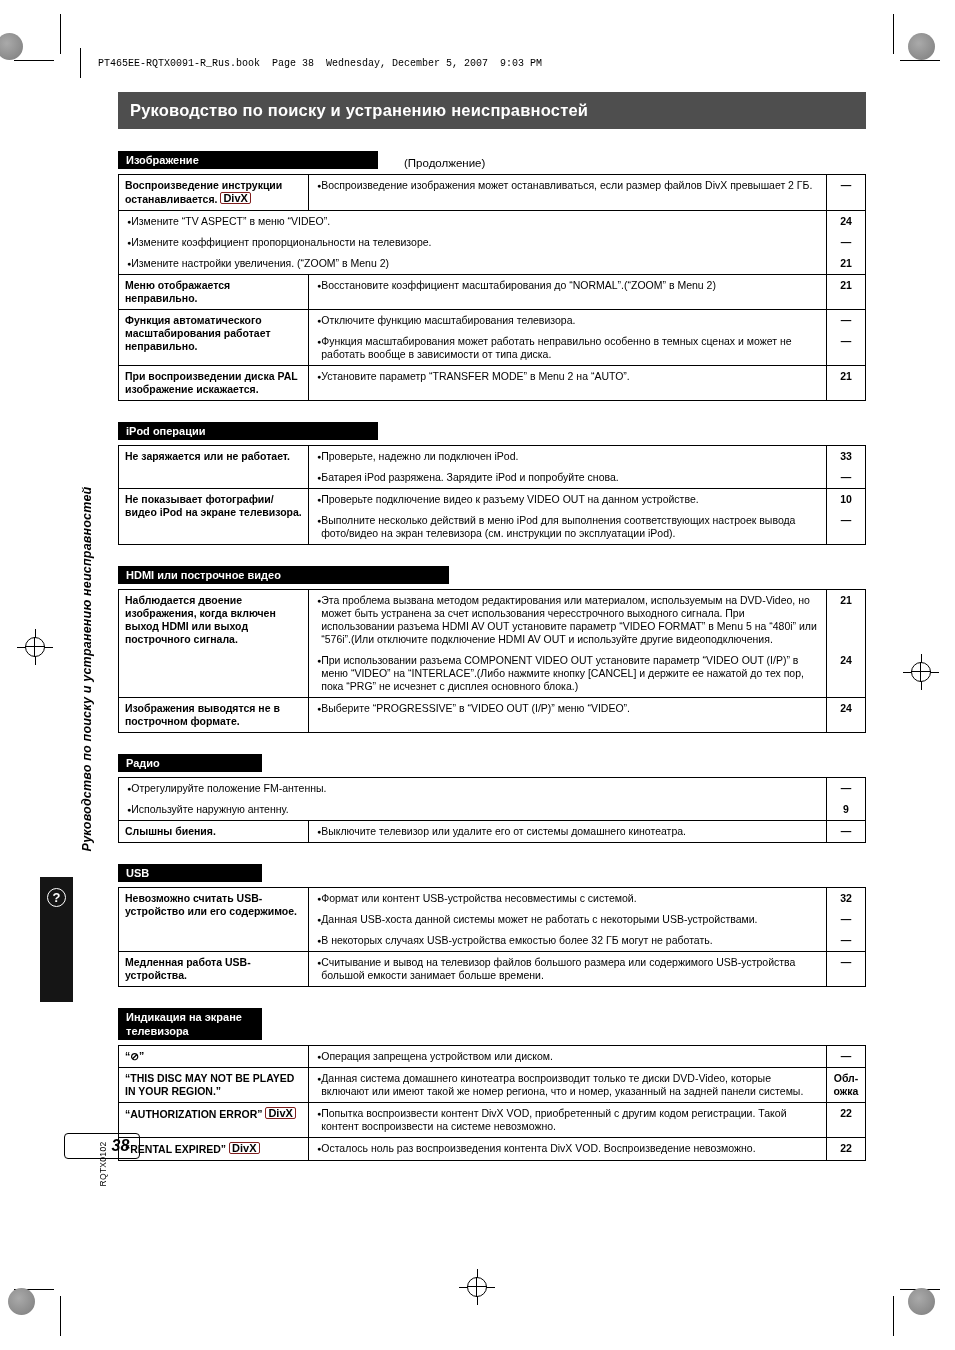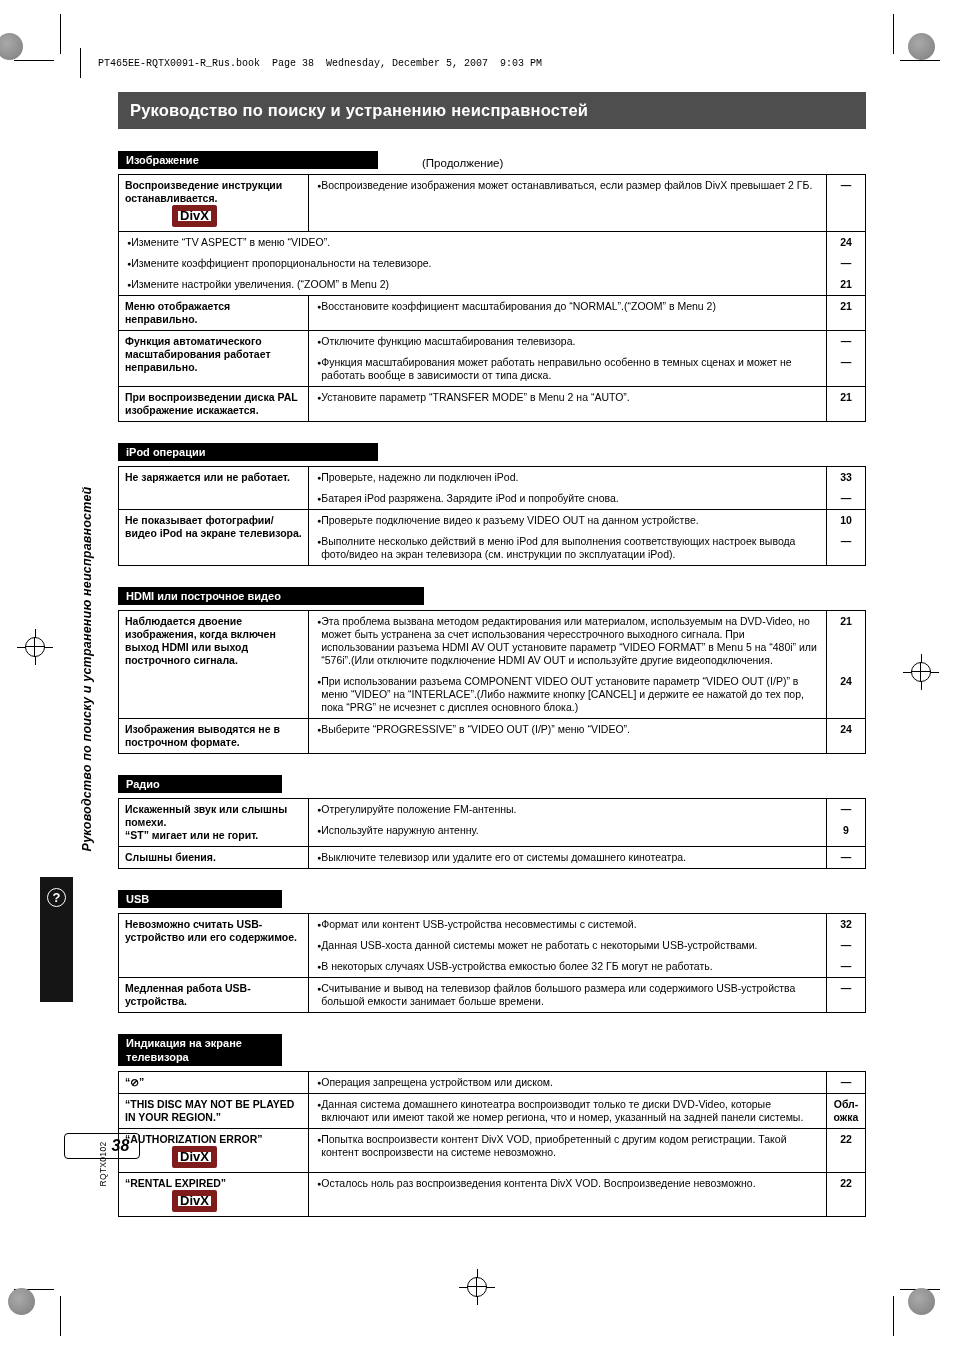--- a/index.html
+++ b/index.html
@@ -51,30 +51,30 @@
     position: absolute; left: 118px; top: 92px; width: 748px;
   }
   .page-title {
     background: #4e4e4e; color: #fff;
     font-size: 16.5px; font-weight: bold;
     padding: 9px 12px 9px 12px;
     letter-spacing: 0.2px;
   }
 
   .section { margin-top: 21px; }
-  .banner-row { display: flex; align-items: center; gap: 44px; margin-bottom: 5px; }
+  .banner-row { display: flex; align-items: center; gap: 26px; margin-bottom: 5px; }
   .sec-banner {
     background: #000; color: #fff; font-weight: bold; font-size: 11px;
     padding: 2px 8px; line-height: 14px;
   }
   .sec-suffix { font-size: 11.5px; margin-top: 7px; }
 
   .sec-1 .sec-banner, .sec-2 .sec-banner { width: 260px; }
-  .sec-3 .sec-banner { width: 306px; }
-  .sec-4 .sec-banner, .sec-5 .sec-banner, .sec-6 .sec-banner { width: 164px; }
+  .sec-3 .sec-banner { width: 331px; }
+  .sec-4 .sec-banner, .sec-5 .sec-banner, .sec-6 .sec-banner { width: 144px; }
 
   .trouble-table { border: 1px solid #000; }
   .t-row { display: flex; border-bottom: 1px solid #000; }
   .t-row:last-child { border-bottom: none; }
   .t-problem {
     flex: 0 0 190px; width: 190px;
     border-right: 1px solid #000;
     padding: 4px 6px;
     font-size: 10.5px; font-weight: bold; line-height: 13px;
     white-space: pre-line;
@@ -91,23 +91,23 @@
   .bullet { font-size: 7px; line-height: 13px; padding-top: 0px; }
   .sol-text { flex: 1; }
   .t-page {
     flex: 0 0 38px; width: 38px;
     padding: 4px 2px;
     font-size: 10.5px; font-weight: bold; line-height: 13px;
     text-align: center; white-space: pre-line;
   }
 
   .badge {
-    display: inline-block; border: 6px solid #7f1d1d; border-radius: 2px;
-    font-size: 13px; font-weight: bold; line-height: 10px;
-    padding: 0 2px; vertical-align: 1px; margin-left: 47px;
+    display: inline-block; border: 1px solid #7f1d1d; border-radius: 2px;
+    font-size: 11px; font-weight: bold; line-height: 10px;
+    padding: 0 2px; vertical-align: 1px;
   }
 
   
   .sidebar-vertical {
     position: absolute; left: -161px; top: 660px; width: 500px; height: 18px;
     text-align: center; transform: rotate(-90deg);
     font-weight: bold; font-style: italic; font-size: 12.5px;
     letter-spacing: 0.2px; white-space: nowrap;
   }
   .chapter-tab {
@@ -335,22 +335,20 @@
             </div>
           </div>
         </div>
       </section>
       <section class="section sec-4">
         <div class="banner-row">
           <div class="sec-banner">Радио</div>
         </div>
         <div class="trouble-table">
           <div class="t-row">
-            <div class="t-problem"><span>Искаженный звук или слышны помехи.
-“ST” мигает или не горит.</span></div>
             <div class="t-subs">
               <div class="t-sub">
                 <div class="t-sol">
                   <span class="bullet">●</span>
                   <span class="sol-text">Отрегулируйте положение FM-антенны.</span>
                 </div>
                 <div class="t-page">—</div>
               </div>
               <div class="t-sub">
                 <div class="t-sol">

